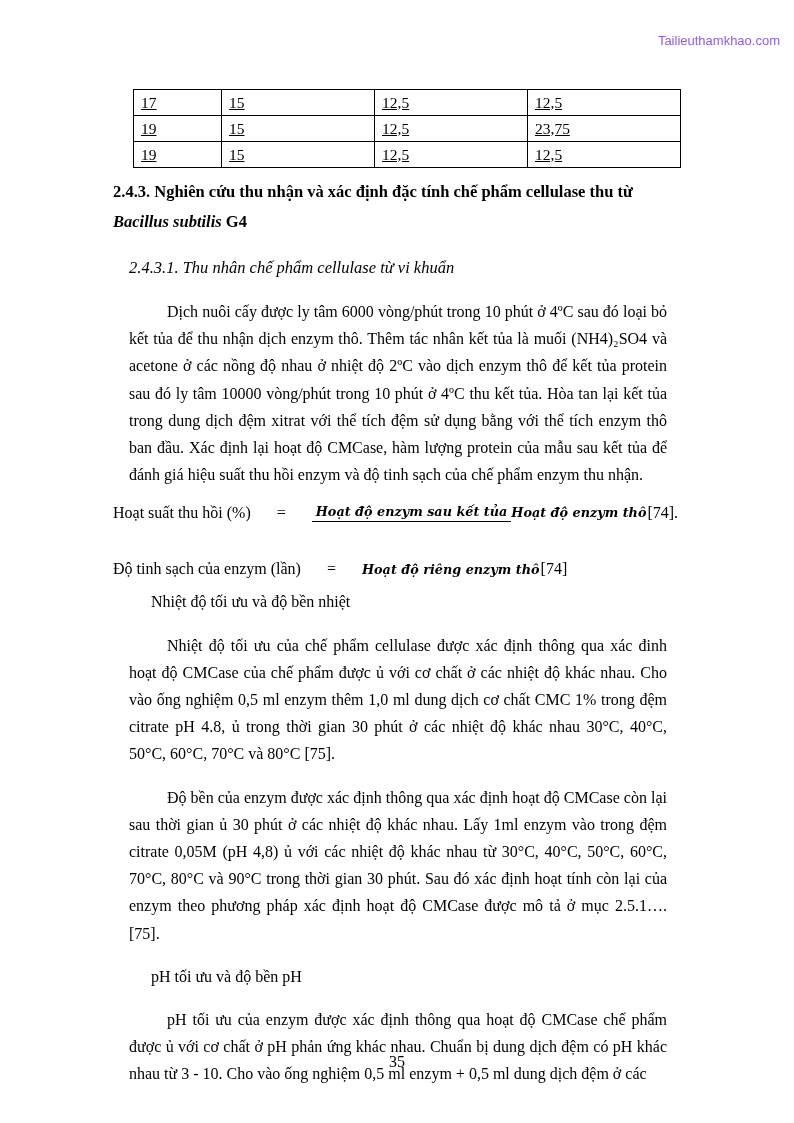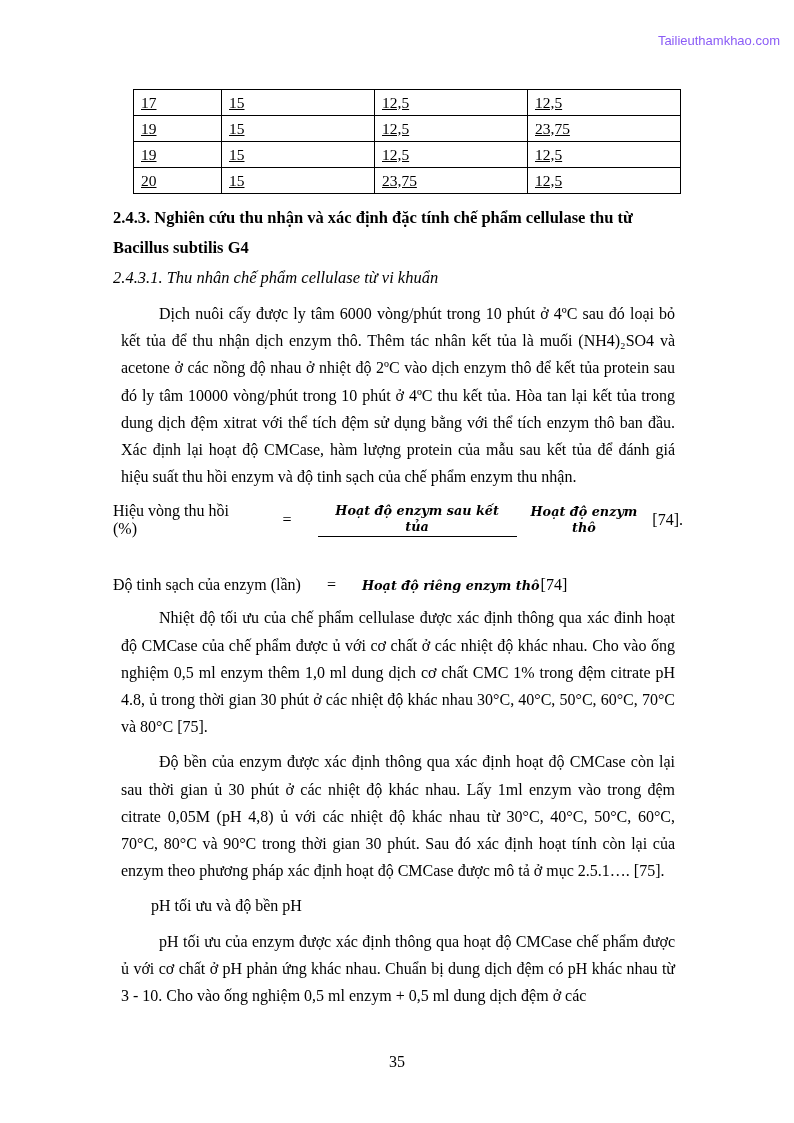--- a/index.html
+++ b/index.html
@@ -28,28 +28,28 @@
     vertical-align: middle;
     overflow: hidden;
   }
   table.data td:nth-child(1) { width: 80px; }
   table.data td:nth-child(2) { width: 145px; }
   table.data td:nth-child(3) { width: 145px; }
   table.data td:nth-child(4) { width: 145px; }
 
   .h243 { font-weight: bold; font-size: 16.5px; line-height: 30px; margin-top: 9px; }
   .h243 .line { display: block; }
-  .bi { }
-  .h-sub { font-style: italic; font-size: 16.5px; line-height: 29px; margin: 0; }
+  .bi { font-style: italic; }
+  .h-sub { font-style: italic; font-size: 16.5px; line-height: 29px; margin: 16px; }
   .h-sub.gap { margin-top: 8px; }
 
   p.body {
     font-size: 16px; line-height: 27.2px;
     text-align: justify; text-indent: 38px;
-    margin: 8px;
+    margin: 16px;
   }
   p.subhead {
     font-size: 16px; line-height: 27.2px;
     text-indent: 38px; margin: 0;
   }
 
   .formula {
     font-size: 16px;
     display: flex; align-items: center;
   }
@@ -92,58 +92,53 @@
         <td>15</td>
         <td>12,5</td>
         <td>23,75</td>
       </tr>
       <tr>
         <td>19</td>
         <td>15</td>
         <td>12,5</td>
         <td>12,5</td>
       </tr>
-      <tr>
-        <td>20</td>
-        <td>15</td>
-        <td>23,75</td>
-        <td>12,5</td>
-      </tr>
     </tbody>
   </table>
 
   <div class="h243">
     <span class="line">2.4.3. Nghiên cứu thu nhận và xác định đặc tính chế phẩm cellulase thu từ</span>
     <span class="line"><span class="bi">Bacillus subtilis</span><span> G4</span></span>
   </div>
 
   <p class="h-sub">2.4.3.1. Thu nhân chế phẩm cellulase từ vi khuẩn</p>
 
   <p class="body">Dịch nuôi cấy được ly tâm 6000 vòng/phút trong 10 phút ở 4ºC sau đó loại bỏ kết tủa để thu nhận dịch enzym thô. Thêm tác nhân kết tủa là muối (NH4)₂SO4 và acetone ở các nồng độ nhau ở nhiệt độ 2ºC vào dịch enzym thô để kết tủa protein sau đó ly tâm 10000 vòng/phút trong 10 phút ở 4ºC thu kết tủa. Hòa tan lại kết tủa trong dung dịch đệm xitrat với thể tích đệm sử dụng bằng với thể tích enzym thô ban đầu. Xác định lại hoạt độ CMCase, hàm lượng protein của mẫu sau kết tủa để đánh giá hiệu suất thu hồi enzym và độ tinh sạch của chế phẩm enzym thu nhận.</p>
 
   <div class="formula first">
-    <span class="f-label">Hiệu vòng thu hồi  (%)</span>
+    <span class="f-label">Hoạt suất thu hồi  (%)</span>
     <span class="f-eq">=</span>
     <span class="frac">
       <span class="num">Hoạt độ enzym sau kết tủa</span>
       <span class="den">Hoạt độ enzym thô</span>
     </span>
     <span class="f-ref">[74].</span>
   </div>
 
   <div class="formula second">
     <span class="f-label">Độ tinh sạch của enzym (lần)</span>
     <span class="f-eq">=</span>
     <span class="frac">
       <span class="den">Hoạt độ riêng enzym thô</span>
     </span>
     <span class="f-ref">[74]</span>
   </div>
 
 
+  <p class="subhead">Nhiệt độ tối ưu và độ bền nhiệt</p>
 
   <p class="body">Nhiệt độ tối ưu của chế phẩm cellulase được xác định thông qua xác đinh hoạt độ CMCase của chế phẩm được ủ với cơ chất ở các nhiệt độ khác nhau. Cho vào ống nghiệm 0,5 ml enzym thêm 1,0 ml dung dịch cơ chất CMC 1% trong đệm citrate pH 4.8, ủ trong thời gian 30 phút ở các nhiệt độ khác nhau 30°C, 40°C, 50°C, 60°C, 70°C và 80°C [75].</p>
 
   <p class="body">Độ bền của enzym được xác định thông qua xác định hoạt độ CMCase còn lại sau thời gian ủ 30 phút ở các nhiệt độ khác nhau. Lấy 1ml enzym vào trong đệm citrate 0,05M (pH 4,8) ủ với các nhiệt độ khác nhau từ 30°C, 40°C, 50°C, 60°C, 70°C, 80°C và 90°C trong thời gian 30 phút. Sau đó xác định hoạt tính còn lại của enzym theo phương pháp xác định hoạt độ CMCase được mô tả ở mục 2.5.1…. [75].</p>
 
   <p class="subhead">pH tối ưu và độ bền pH</p>
 
   <p class="body">pH tối ưu của enzym được xác định thông qua hoạt độ CMCase chế phẩm được ủ với cơ chất ở pH phản ứng khác nhau. Chuẩn bị dung dịch đệm có pH khác nhau từ 3 - 10. Cho vào ống nghiệm 0,5 ml enzym + 0,5 ml dung dịch đệm ở các</p>
 
 </div>

